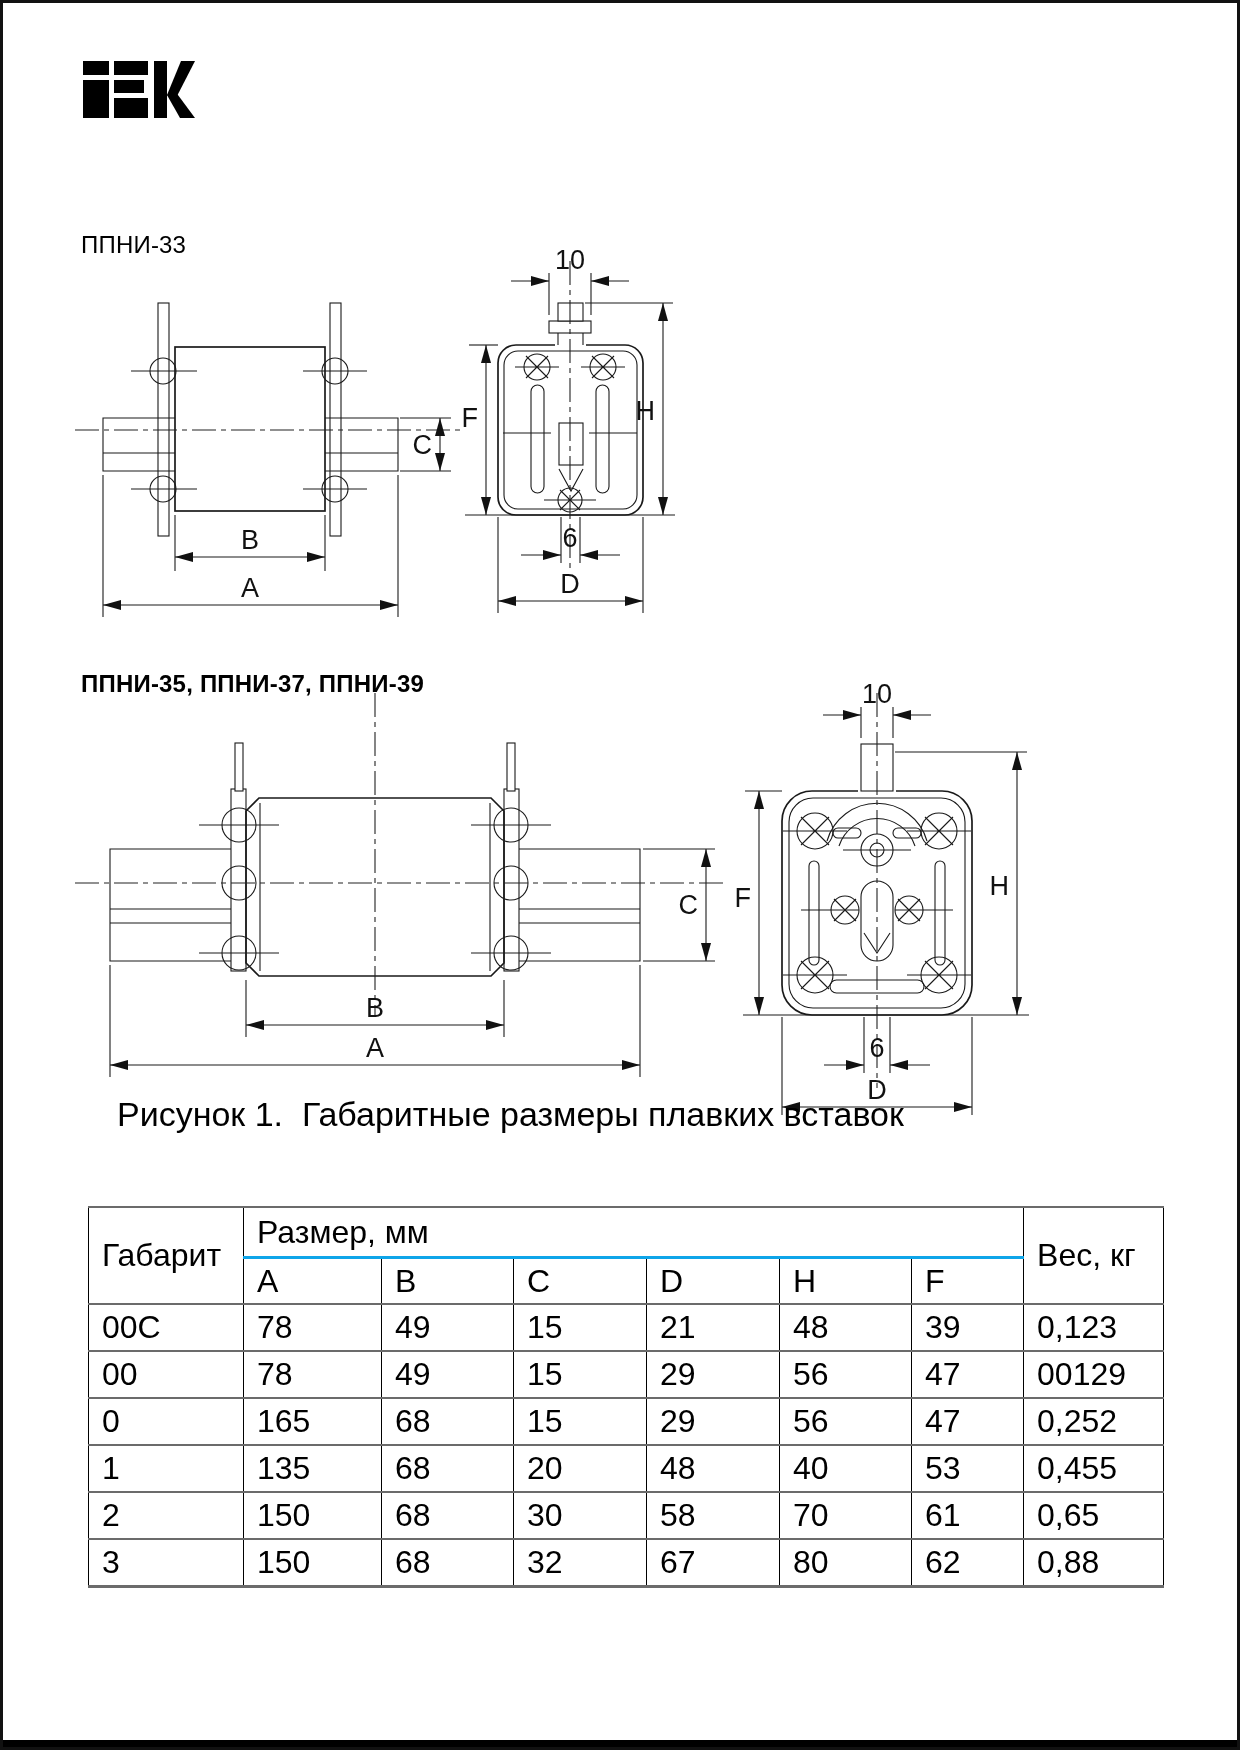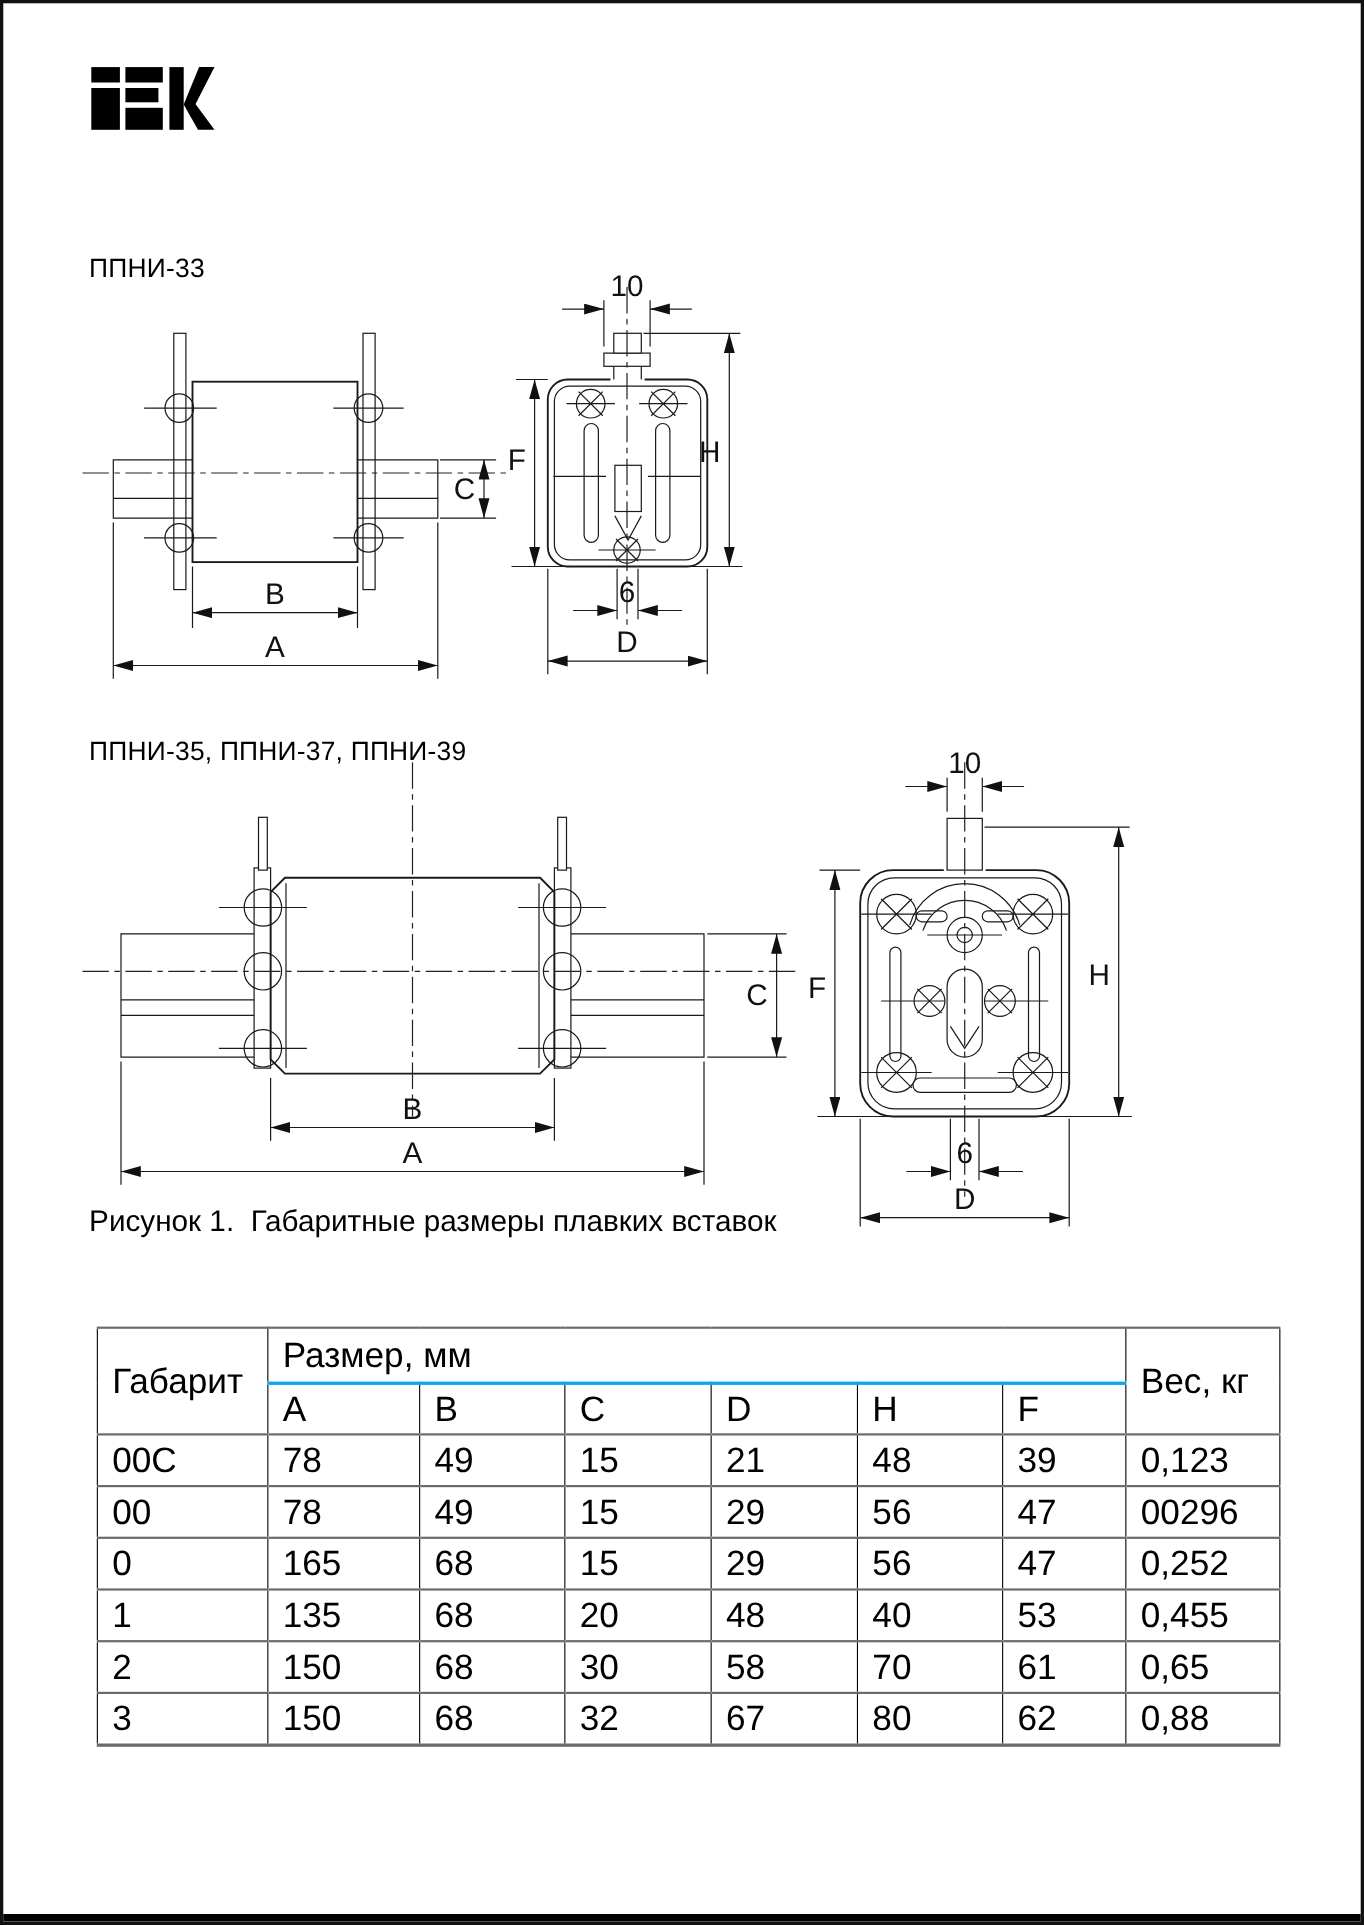--- a/index.html
+++ b/index.html
@@ -4,21 +4,21 @@
 <style>
   html,body { margin:0; padding:0; background:#e8e8e8; }
   .page {
     position:relative; width:1240px; height:1750px; margin:0 auto;
     background:#ffffff; box-sizing:border-box; border:3px solid #111;
     font-family:"Liberation Sans", sans-serif; color:#000; overflow:hidden;
   }
   .bottom-bar { position:absolute; left:-3px; right:-3px; bottom:0; height:7px; background:#000; }
   .drawing-svg { position:absolute; left:0; top:0; }
   .sec-label { position:absolute; font-size:24px; letter-spacing:0.2px; white-space:nowrap; }
-  .caption { position:absolute; font-size:27px; white-space:pre; }
+  .caption { position:absolute; font-size:34px; white-space:pre;margin-left:36px; }
   
   .ln { stroke:#1a1a1a; stroke-width:1.7; fill:none; }
   .tn { stroke:#1a1a1a; stroke-width:1.1; fill:none; }
   .cl { stroke:#222; stroke-width:1.1; fill:none; stroke-dasharray:24 5 5 5; }
   .wf { fill:#fff; }
   .er { stroke:#fff; stroke-width:4; fill:none; }
   .dt { font-family:"Liberation Sans",sans-serif; font-size:27px; fill:#111; }
   .logo { fill:#000; stroke:none; }
   
   .dim-table {
@@ -249,21 +249,21 @@
       <text class="dt" x="874" y="1054" text-anchor="middle">6</text>
 
       <line class="tn" x1="779" y1="1014" x2="779" y2="1112"></line>
         <line class="tn" x1="969" y1="1014" x2="969" y2="1112"></line>
       <line class="tn" x1="779" y1="1104" x2="969" y2="1104" marker-start="url(#as)" marker-end="url(#ae)"></line>
       <text class="dt" x="874" y="1096" text-anchor="middle">D</text>
     </g>
   </svg>
 
   <div class="sec-label" style="left:78px; top:228px;">ППНИ-33</div>
-  <div class="sec-label" style="left:78px; top:667px;">ППНИ-35, ППНИ-37, ППНИ-39</div>
+  <div class="sec-label" style="left:78px; top:667px;font-weight:bold;">ППНИ-35, ППНИ-37, ППНИ-39</div>
   <div class="caption" style="left:78px; top:1092px;">Рисунок 1.  Габаритные размеры плавких вставок</div>
 
   <table class="dim-table">
     <colgroup>
       <col style="width:155px">
         <col style="width:138px">
         <col style="width:132px">
         <col style="width:133px">
       <col style="width:133px">
         <col style="width:132px">
@@ -295,21 +295,21 @@
       <td>0,123</td>
     </tr>
     <tr>
       <td>00</td>
       <td>78</td>
       <td>49</td>
       <td>15</td>
       <td>29</td>
       <td>56</td>
       <td>47</td>
-      <td>00296</td>
+      <td>00129</td>
     </tr>
     <tr>
       <td>0</td>
       <td>165</td>
       <td>68</td>
       <td>15</td>
       <td>29</td>
       <td>56</td>
       <td>47</td>
       <td>0,252</td>

